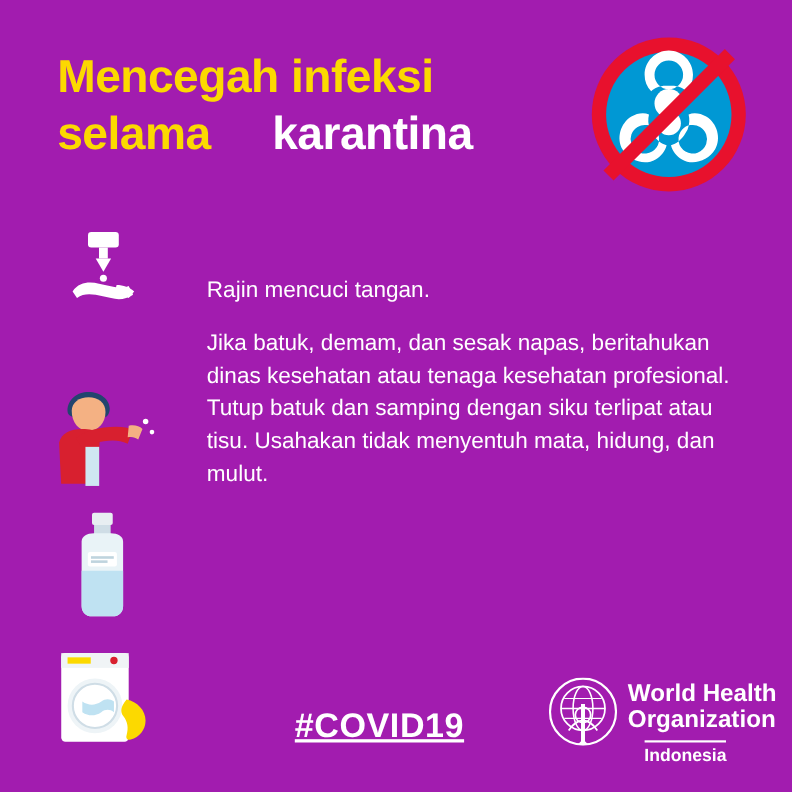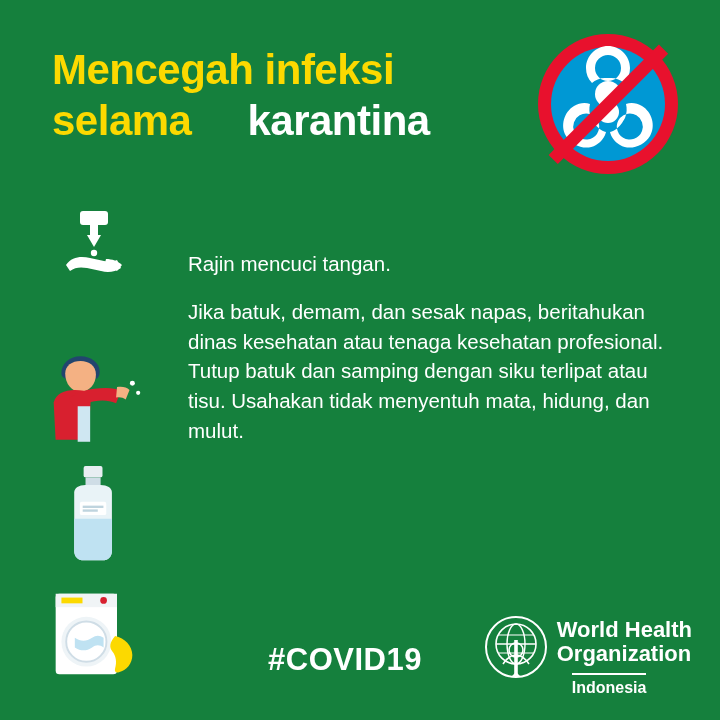--- a/index.html
+++ b/index.html
@@ -5,21 +5,21 @@
   html,body{margin:0;padding:0;}
   body{
     width:720px;height:720px;
     background:#0098d4;
     font-family:"Liberation Sans", sans-serif;
     overflow:hidden;
     position:relative;
   }
   .poster{
     position:absolute;inset:0;
-    background:#15803d;
+    background:#a21caf;
   }
 
   
   .title-block{
     position:absolute;
     left:52px;top:44px;
     width:470px;
   }
   .title-line{
     font-size:42px;
@@ -73,26 +73,27 @@
   .row-4 .icon-cell{padding-top:4px;}
 
   
   .hashtag{
     position:absolute;
     left:268px;bottom:42px;
     color:#ffffff;
     font-size:31px;
     font-weight:bold;
     letter-spacing:0.5px;
+    text-decoration:underline;
   }
 
   
   .who{
     position:absolute;
-    right:28px;bottom:24px;
+    right:14px;bottom:24px;
     display:flex;
     align-items:flex-start;
     gap:10px;
   }
   .who-emblem{width:62px;height:62px;}
   .who-text{color:#ffffff;line-height:1.08;padding-top:2px;}
   .who-text .l1,.who-text .l2{font-size:22px;font-weight:bold;}
   .who-text .l3{
     font-size:16px;font-weight:bold;
     margin-top:7px;

